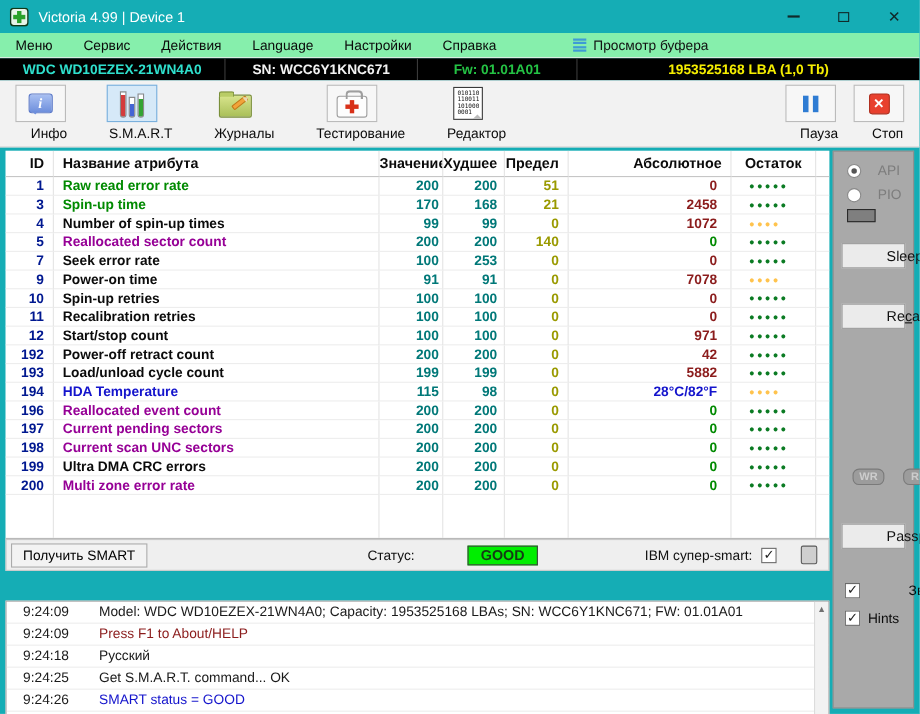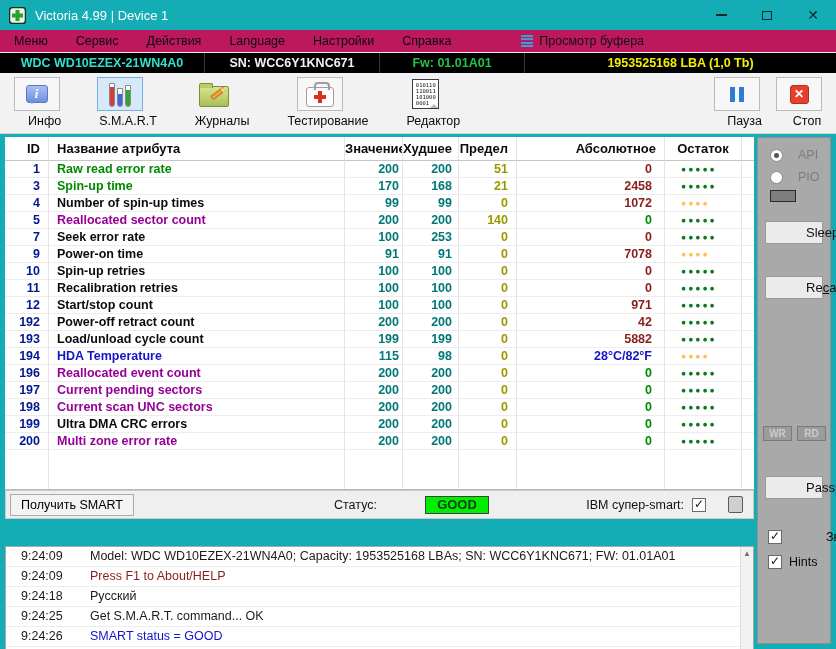--- a/index.html
+++ b/index.html
@@ -12,21 +12,21 @@
               display:flex; align-items:center; }
   .app-icon { width:17px; height:17px; margin-left:9px; }
   .title-text { color:#fff; font-size:13px; margin-left:9px; }
   .win-controls { margin-left:auto; display:flex; height:30px; }
   .win-btn { width:46px; height:30px; display:flex; align-items:center; justify-content:center; color:#102a2a; }
   .glyph-min { width:11px; height:0; border-top:2px solid #102a2a; }
   .glyph-max { width:10px; height:9px; border:1.5px solid #102a2a; }
   .glyph-close { font-size:14px; line-height:14px; }
 
   
-  .menubar { position:absolute; left:0; top:30px; width:836px; height:23px; background:#be185d;
+  .menubar { position:absolute; left:0; top:30px; width:836px; height:23px; background:#86efac;
              display:flex; align-items:center; border-bottom:1px solid #ECECEC; }
   .menu-item { padding:0 14px; height:23px; line-height:23px; font-size:12.5px; color:#0b0b0b; }
   .buffer-view { margin-left:56px; display:flex; align-items:center; gap:6px; }
   .buffer-icon { display:inline-flex; flex-direction:column; gap:1.5px; }
   .buffer-icon i { display:block; width:12px; height:2px; background:#3E9BD6; }
 
   
   .devicebar { position:absolute; left:0; top:53px; width:836px; height:20px; background:#000;
                display:flex; align-items:center; font-weight:bold; font-size:12.5px; }
   .dev-seg { height:20px; line-height:20px; text-align:center; border-right:1px solid #3a3a3a; }
@@ -133,21 +133,21 @@
   .sidebar { position:absolute; left:757px; top:137px; width:74px; height:507px; background:#A9A9A9;
              border:1px solid #909090; }
   .radio-row { position:absolute; left:12px; display:flex; align-items:center; gap:15px; color:#7D7D7D; font-size:12.5px; }
   .radio { width:13px; height:13px; border:1px solid #8a8a8a; border-radius:50%; background:#fff; position:relative; }
   .radio.sel::after { content:""; position:absolute; left:3px; top:3px; width:5px; height:5px; border-radius:50%; background:#555; }
   .mini-rect { position:absolute; left:12px; top:52px; width:26px; height:12px; background:#7F7F7F; border:1px solid #2a2a2a; }
   .side-btn { position:absolute; left:7px; width:58px; height:23px; background:#EBEBEB; border:1px solid #9A9A9A;
               text-align:center; line-height:21px; font-size:13px; color:#111;padding-left:40px; }
   .wr-rd { position:absolute; left:5px; top:288px; display:flex; gap:5px; }
   .tiny-btn { width:29px; height:15px; background:#9C9C9C; border:1px solid #7A7A7A; color:#CDCDCD;
-              font-weight:bold; font-size:10px; line-height:13px; text-align:center; border-radius:0; }
+              font-weight:bold; font-size:10px; line-height:13px; text-align:center; border-radius:6px;margin-left:12px; }
   .check-row { position:absolute; left:10px; display:flex; align-items:center; gap:7px; font-size:12.5px; color:#0b0b0b; }
   .u { text-decoration:underline; }
 </style>
 </head>
 <body>
 
 <div class="window">
 
   <div class="titlebar">
     <svg class="app-icon" viewBox="0 0 17 17">

